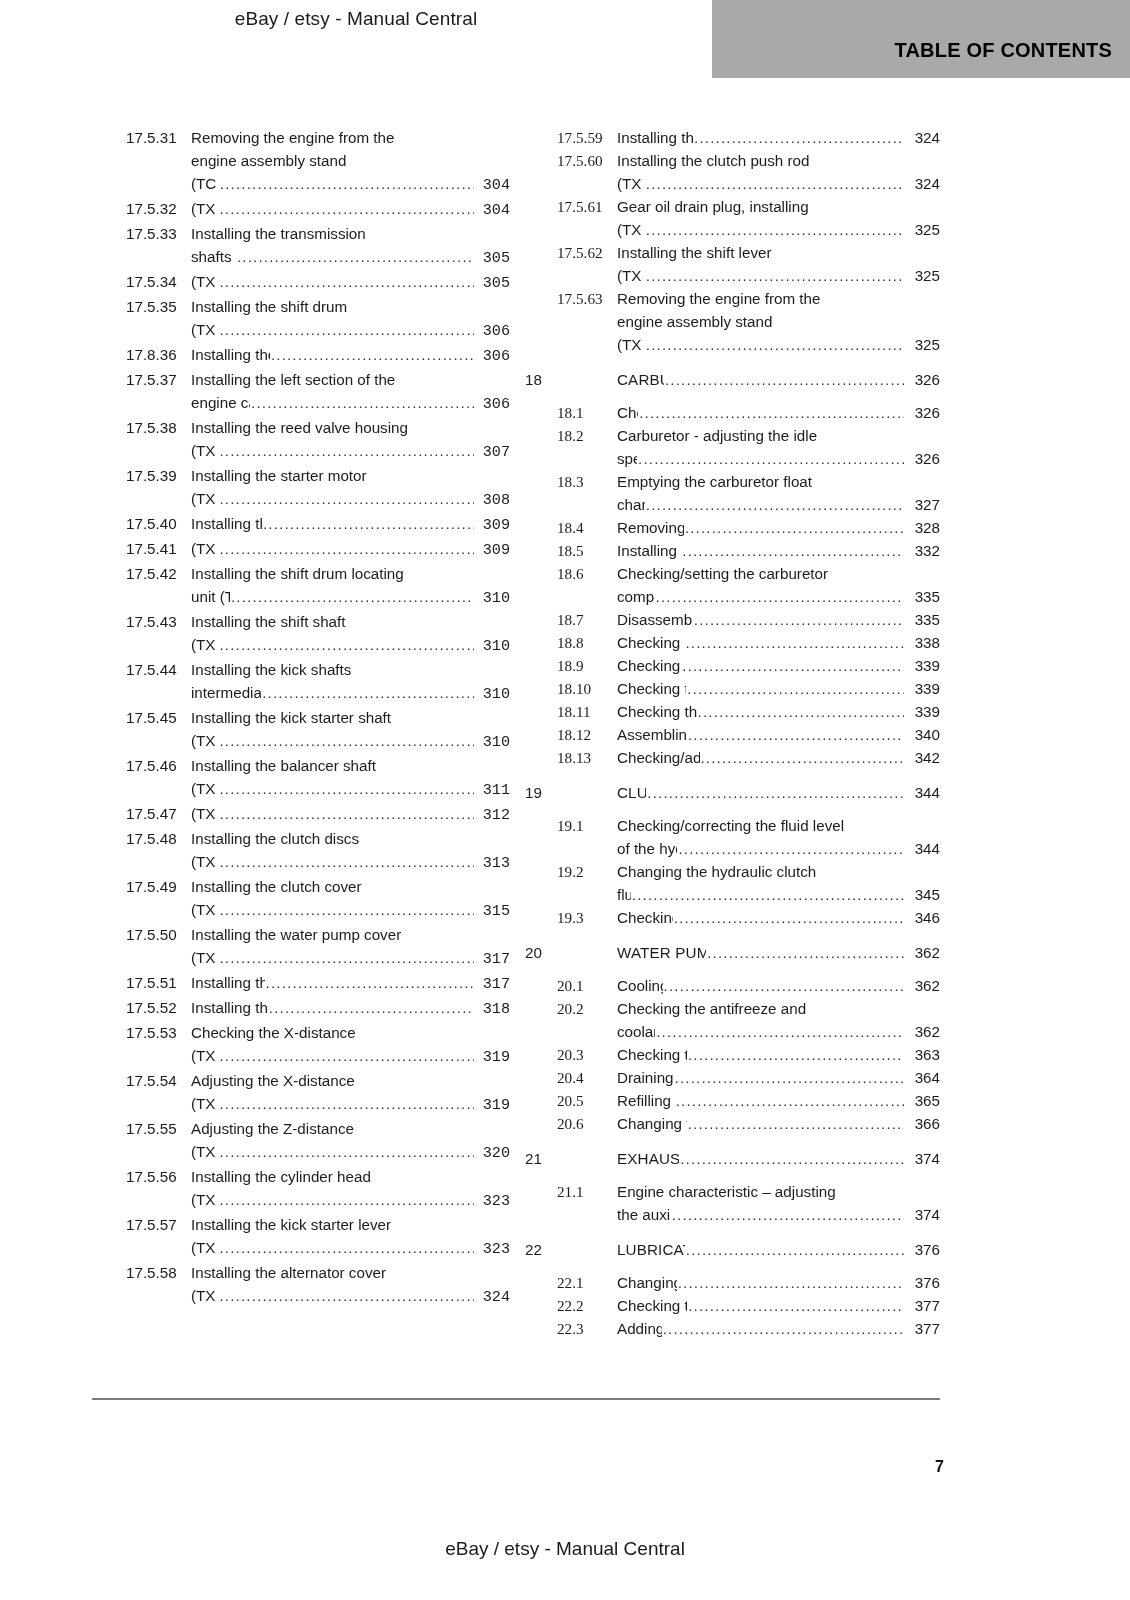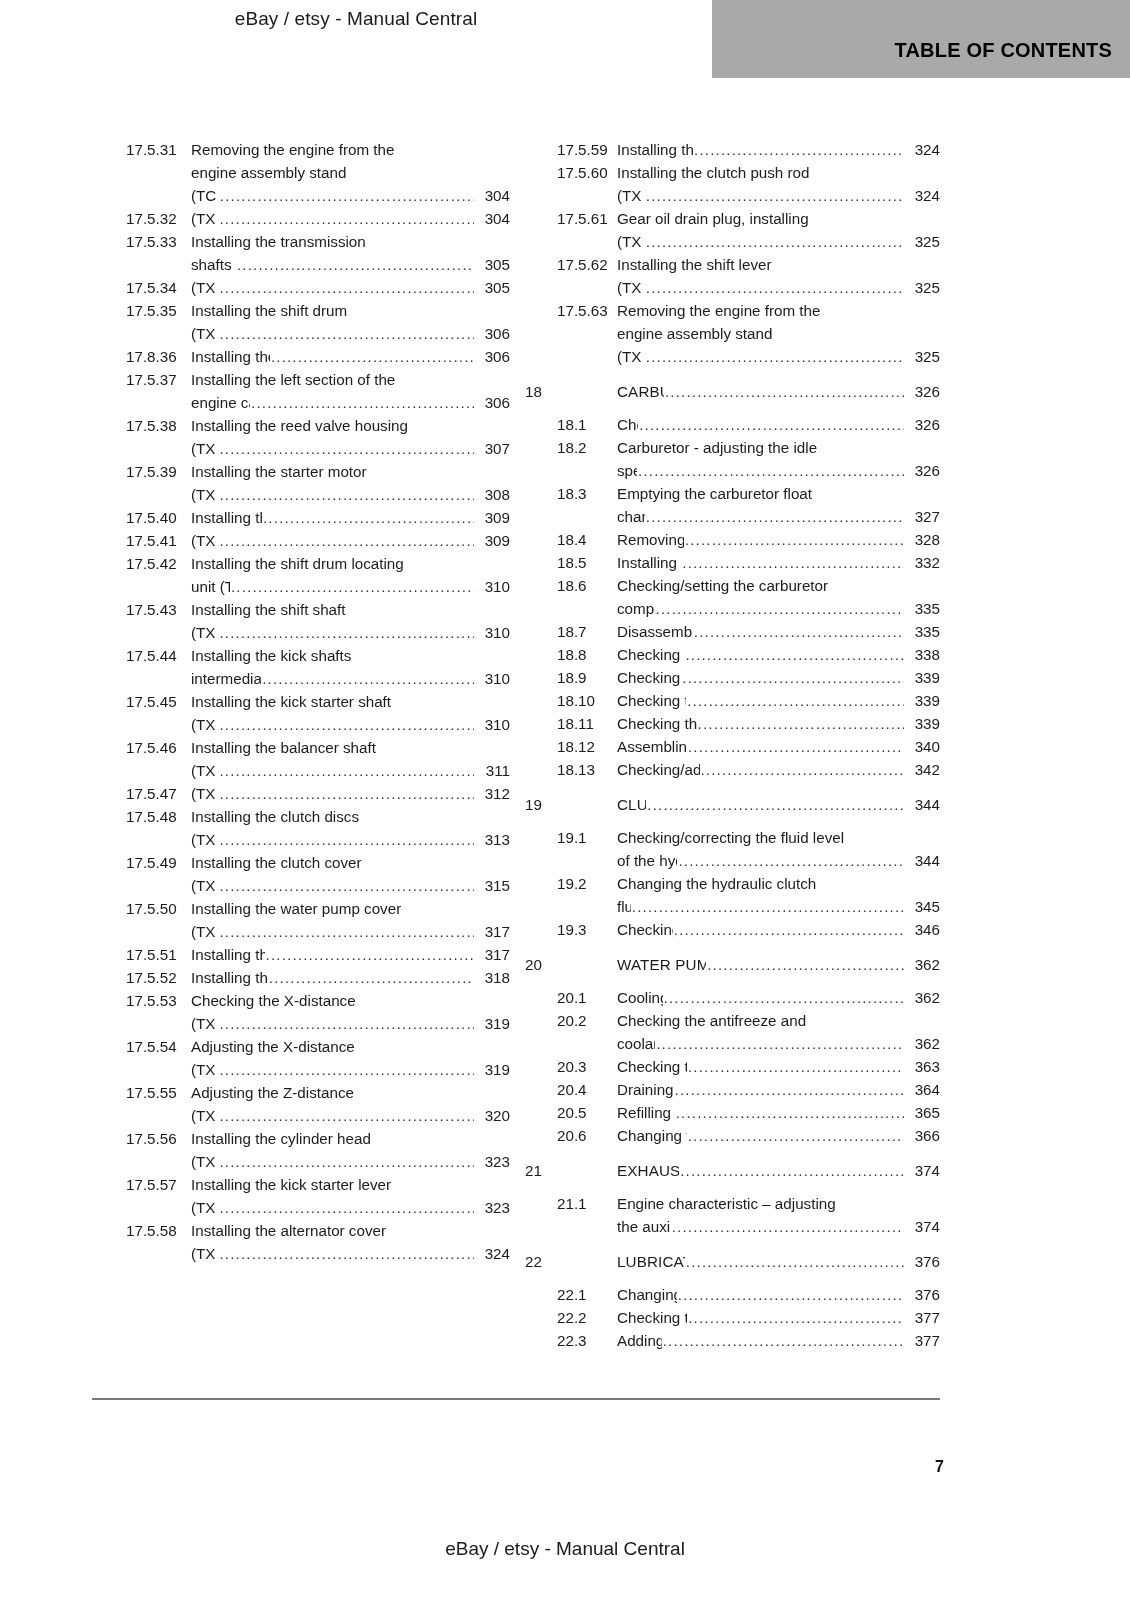--- a/index.html
+++ b/index.html
@@ -55,21 +55,20 @@
   
   .toc-columns {
     position: absolute;
     top: 126px;
     left: 0;
     width: 1130px;
   }
   .toc-col {
     position: absolute;
     top: 0;
-    margin-top: 12px;
   }
   .toc-col.left  { left: 110px; width: 400px; }
   .toc-col.right { left: 510px; width: 430px; }
 
   
   .entry {
     display: flex;
     align-items: flex-start;
     font-size: 15.2px;
     line-height: 23px;
@@ -81,21 +80,21 @@
   }
 
   .num {
     flex: 0 0 auto;
     text-align: left;
     white-space: nowrap;
   }
   
   .toc-col.left .num      { width: 81px; padding-left: 16px; }
   
-  .toc-col.right .entry.sub     .num { width: 107px; padding-left: 47px; }
+  .toc-col.right .entry.sub     .num { width: 107px; padding-left: 47px; font-family: Liberation Serif, serif; }
   .toc-col.right .entry.chapter .num { width: 107px; padding-left: 15px; }
 
   .body {
     flex: 1 1 auto;
     min-width: 0;
   }
 
   .line {
     display: flex;
     align-items: baseline;
@@ -117,21 +116,21 @@
     min-width: 0;
   }
   .line .leader::before {
     content: "......................................................................................................";
   }
   .line .pg {
     flex: 0 0 auto;
     text-align: right;
     white-space: nowrap;
   }
-  .toc-col.left  .line .pg { width: 34px; }
+  .toc-col.left  .line .pg { width: 34px; font-family: Liberation Mono, monospace; }
   .toc-col.right .line .pg { width: 34px; }
 
   
   .entry.chapter .txt { letter-spacing: 0.15px; }
 
   
   .footer-rule {
     position: absolute;
     left: 92px;
     top: 1398px;

